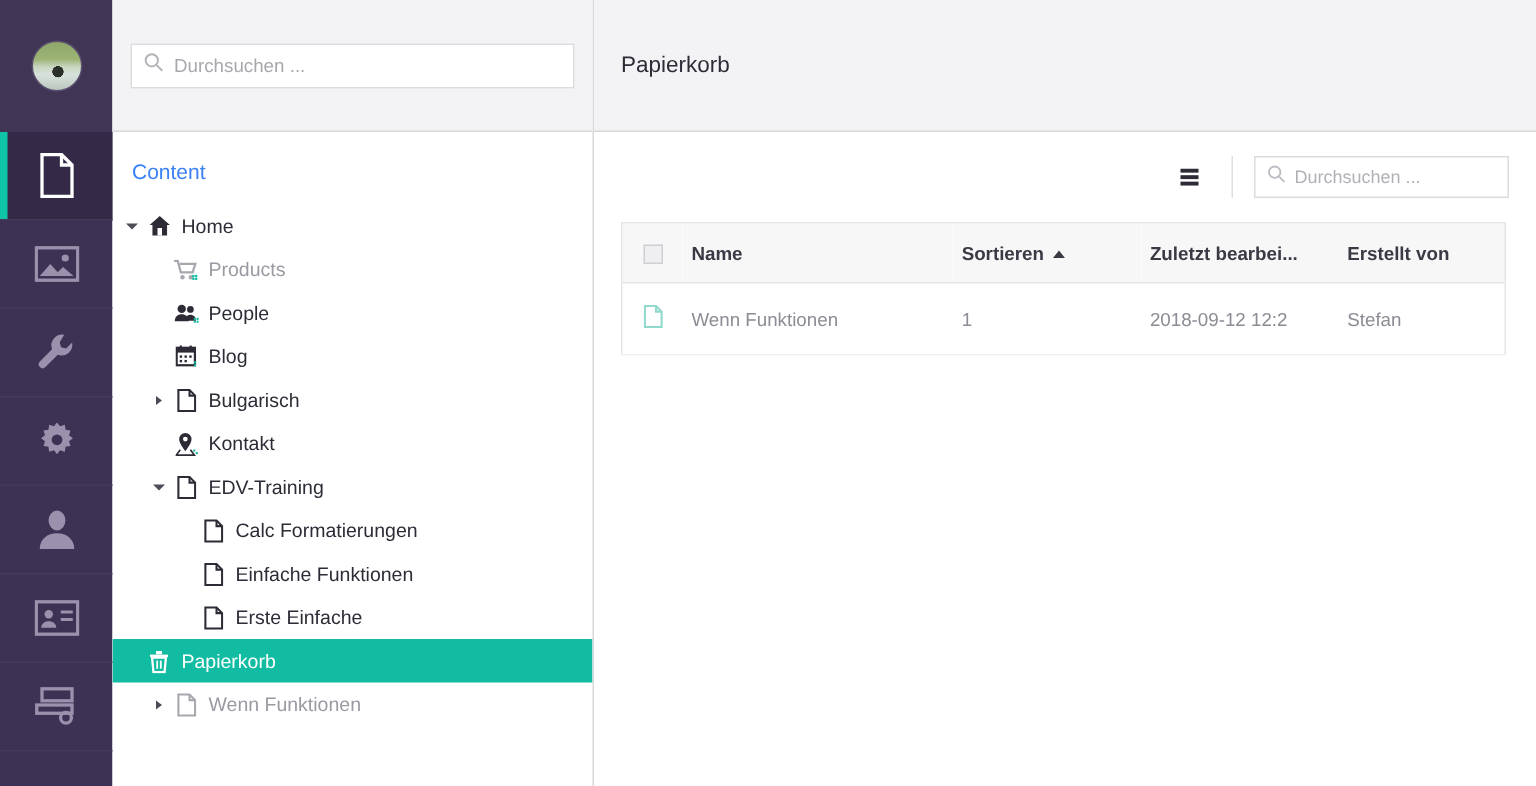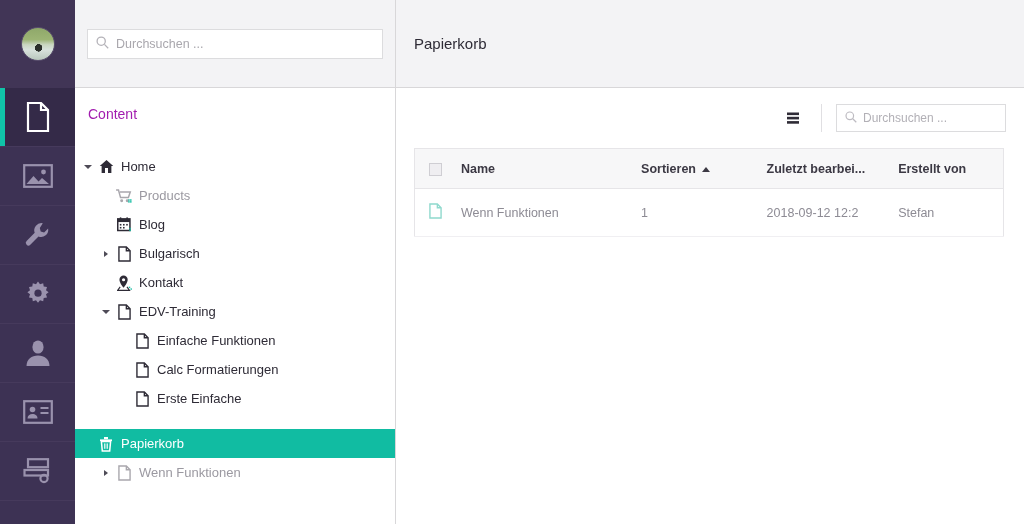--- a/index.html
+++ b/index.html
@@ -69,21 +69,21 @@
     width: 100%; height: 100%;
     border: 0; outline: 0; background: transparent;
     padding: 0 8px 0 28px;
     font-family: "Liberation Sans", sans-serif;
     font-size: 12.5px; color: #55525c;
   }
   .search-box input::placeholder { color: #a9a7ad; }
 
   .tree-body { flex: 1; overflow: hidden; padding-top: 12px; }
   .tree-title {
-    font-size: 14px; color: #a21caf;
+    font-size: 14px; color: #3b82f6;
     padding: 6px 0 14px 13px;
   }
   .tree-row {
     display: flex; align-items: center;
     height: 29px; padding-left: 6px;
     cursor: pointer; white-space: nowrap;
   }
   .tree-row.selected { background: #11bca2; }
   .tree-row.selected .tree-label { color: #fff; }
   .caret {
@@ -102,21 +102,21 @@
     border-top: 4.5px solid #4e4b57;
     border-bottom: 0;
   }
   .tree-icon {
     width: 22px; flex: 0 0 22px;
     display: flex; align-items: center; justify-content: center;
     margin-right: 4px;
   }
   .tree-label { font-size: 13px; color: #2e2b36; }
   .tree-label.muted { color: #9b99a1; }
-  .indent-1 { padding-left: 6px; margin-top: 16px; }
+  .indent-1 { padding-left: 6px; }
   .indent-2 { padding-left: 24px; }
   .indent-3 { padding-left: 42px; }
 
   
   .main { flex: 1; height: 524px; display: flex; flex-direction: column; background: #fff; }
   .main-header {
     height: 88px; flex: 0 0 88px;
     background: #f3f3f5;
     border-bottom: 1px solid #d8d7d9;
     display: flex; align-items: center;
@@ -308,20 +308,36 @@
                 <path d="M0 1h2.6l2.2 8.2h8.4l2-6H4.2" fill="none" stroke="#a9a7ad" stroke-width="1.6"></path>
                 <circle cx="6" cy="12.6" r="1.6" fill="#a9a7ad"></circle>
                 <circle cx="12" cy="12.6" r="1.6" fill="#a9a7ad"></circle>
                 <rect x="13" y="11" width="1.6" height="1.6" fill="#11bca2"></rect>
                 <rect x="15" y="11" width="1.6" height="1.6" fill="#11bca2"></rect>
                 <rect x="13" y="13" width="1.6" height="1.6" fill="#11bca2"></rect>
                 <rect x="15" y="13" width="1.6" height="1.6" fill="#11bca2"></rect>
               </svg>
             </span>
             <span class="tree-label muted">Products</span>
+          </div>
+          <div class="tree-row indent-2">
+            <span class="caret"></span>
+            <span class="tree-icon">
+              <svg width="17" height="14" viewBox="0 0 18 15">
+                <circle cx="5.4" cy="4.2" r="3" fill="#2e2b36"></circle>
+                <path d="M0.4 13c0-3.2 2.3-5 5-5s5 1.8 5 5z" fill="#2e2b36"></path>
+                <circle cx="11.6" cy="4.6" r="2.4" fill="#2e2b36"></circle>
+                <path d="M7.6 12.6c0-2.6 1.8-4.2 4-4.2s4 1.6 4 4.2z" fill="#2e2b36"></path>
+                <rect x="14" y="10.6" width="1.5" height="1.5" fill="#11bca2"></rect>
+                <rect x="16" y="10.6" width="1.5" height="1.5" fill="#11bca2"></rect>
+                <rect x="14" y="12.6" width="1.5" height="1.5" fill="#11bca2"></rect>
+                <rect x="16" y="12.6" width="1.5" height="1.5" fill="#11bca2"></rect>
+              </svg>
+            </span>
+            <span class="tree-label">People</span>
           </div>
           <div class="tree-row indent-2">
             <span class="caret"></span>
             <span class="tree-icon">
               <svg width="15" height="15" viewBox="0 0 16 16">
                 <rect x="0.8" y="2" width="13" height="12.4" fill="none" stroke="#2e2b36" stroke-width="1.6"></rect>
                 <rect x="0.8" y="2" width="13" height="3.4" fill="#2e2b36"></rect>
                 <rect x="3" y="0.4" width="1.6" height="3" fill="#2e2b36"></rect>
                 <rect x="10" y="0.4" width="1.6" height="3" fill="#2e2b36"></rect>
                 <rect x="3" y="7.4" width="1.7" height="1.7" fill="#2e2b36"></rect>
@@ -373,31 +389,31 @@
             <span class="tree-label">EDV-Training</span>
           </div>
           <div class="tree-row indent-3">
             <span class="caret"></span>
             <span class="tree-icon">
               <svg width="13" height="16" viewBox="0 0 14 17">
                 <path d="M1 1h8l4 4v11H1z" fill="none" stroke="#2e2b36" stroke-width="1.5"></path>
                 <path d="M9 1v4h4" fill="none" stroke="#2e2b36" stroke-width="1.5"></path>
               </svg>
             </span>
-            <span class="tree-label">Einfache Funktionen</span>
+            <span class="tree-label">Calc Formatierungen</span>
           </div>
           <div class="tree-row indent-3">
             <span class="caret"></span>
             <span class="tree-icon">
               <svg width="13" height="16" viewBox="0 0 14 17">
                 <path d="M1 1h8l4 4v11H1z" fill="none" stroke="#2e2b36" stroke-width="1.5"></path>
                 <path d="M9 1v4h4" fill="none" stroke="#2e2b36" stroke-width="1.5"></path>
               </svg>
             </span>
-            <span class="tree-label">Calc Formatierungen</span>
+            <span class="tree-label">Einfache Funktionen</span>
           </div>
           <div class="tree-row indent-3">
             <span class="caret"></span>
             <span class="tree-icon">
               <svg width="13" height="16" viewBox="0 0 14 17">
                 <path d="M1 1h8l4 4v11H1z" fill="none" stroke="#2e2b36" stroke-width="1.5"></path>
                 <path d="M9 1v4h4" fill="none" stroke="#2e2b36" stroke-width="1.5"></path>
               </svg>
             </span>
             <span class="tree-label">Erste Einfache</span>

